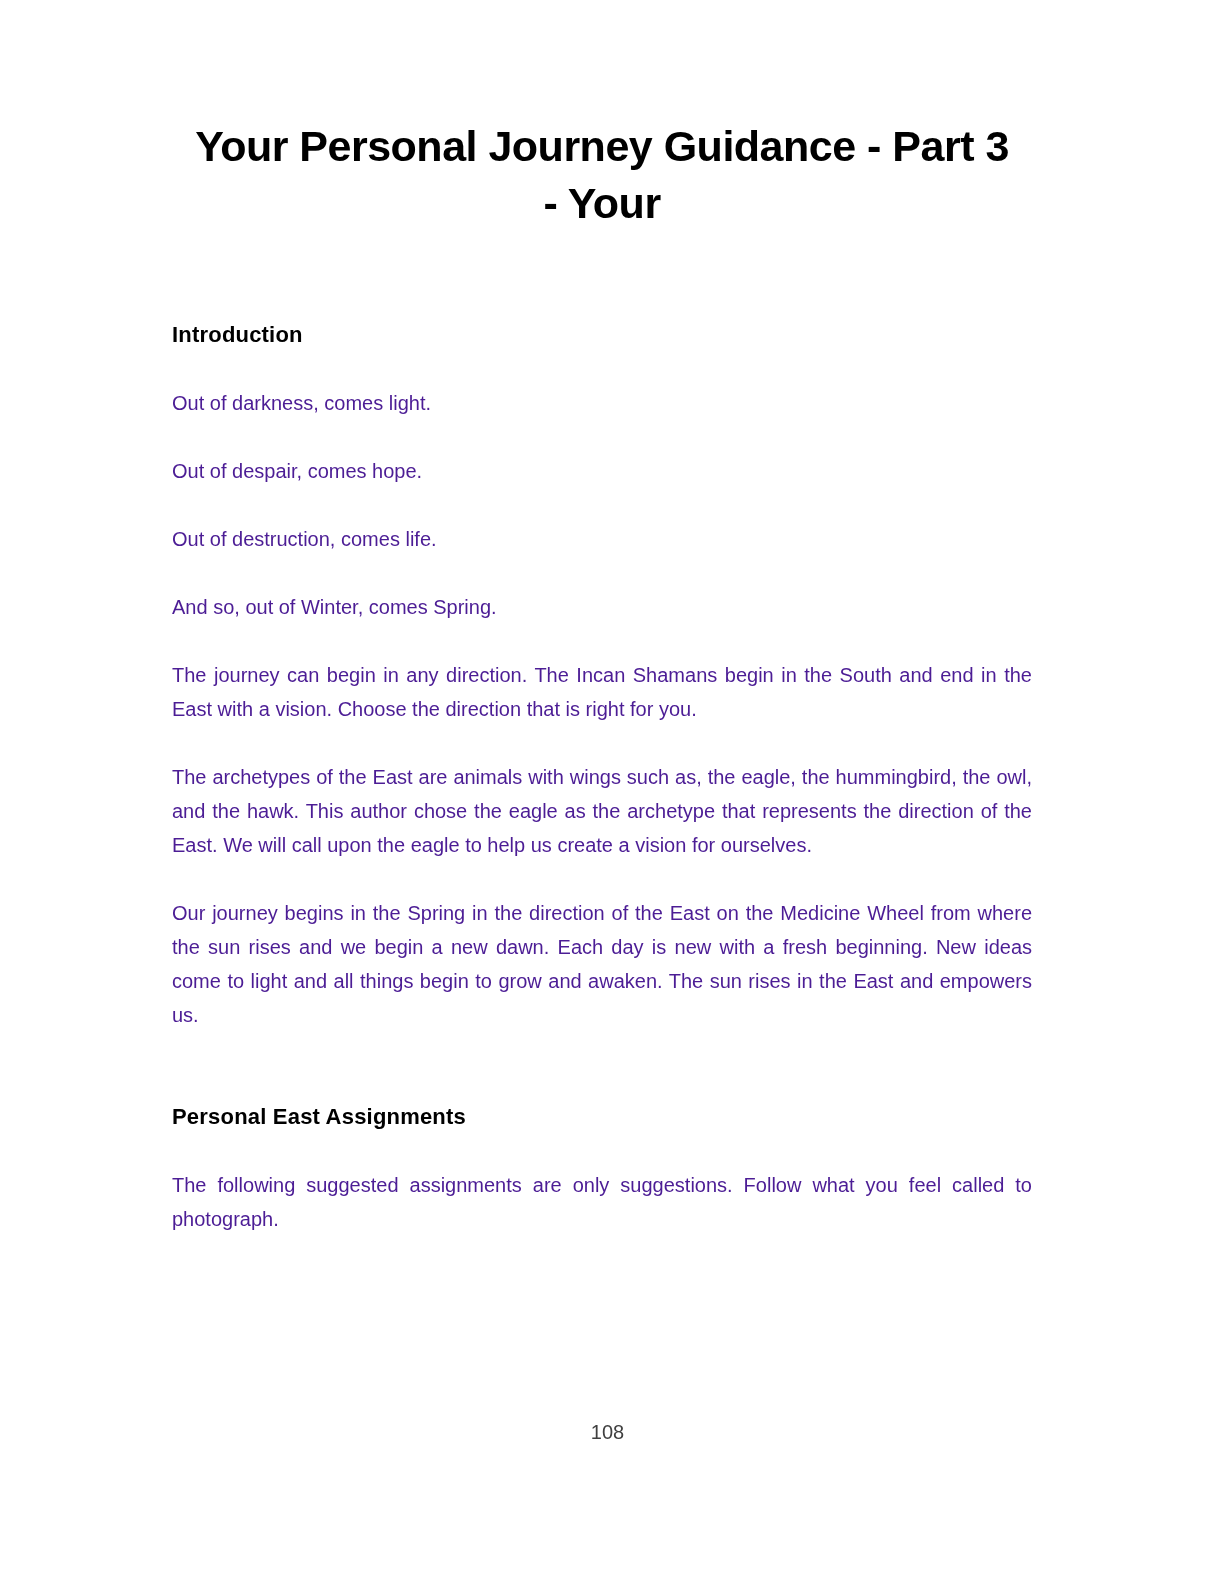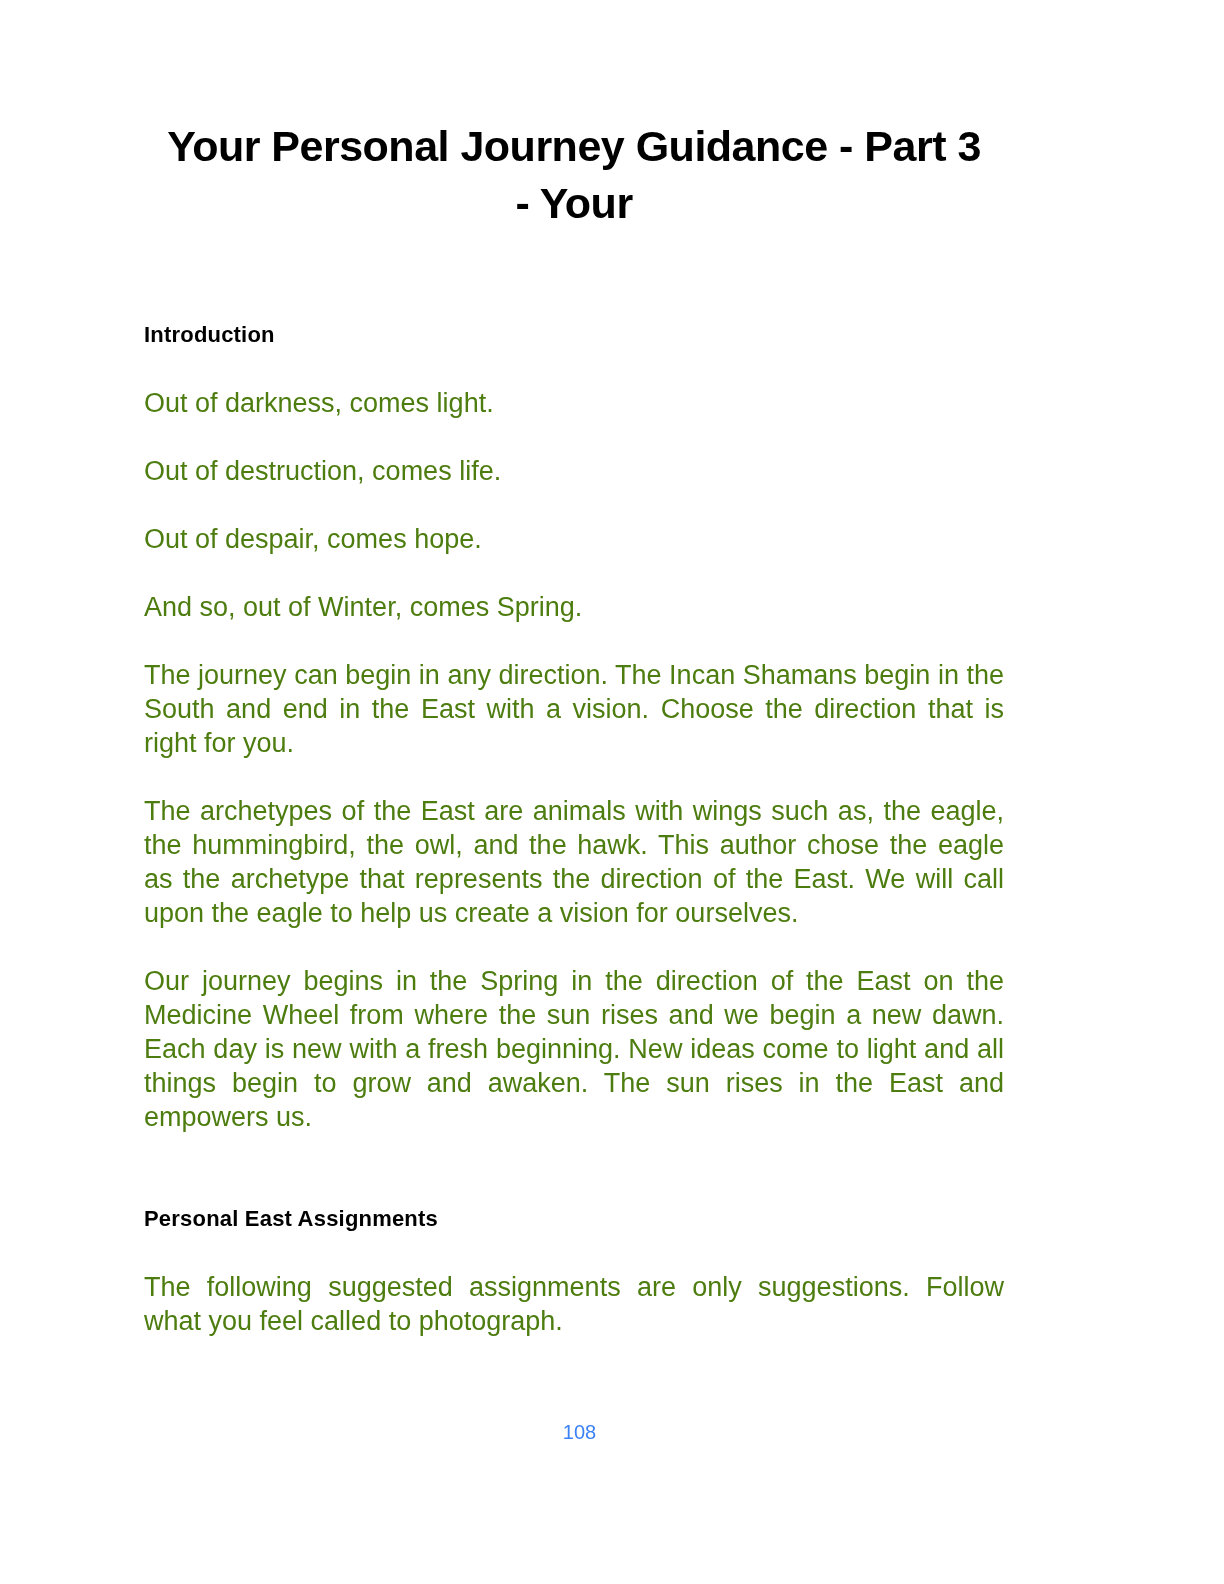--- a/index.html
+++ b/index.html
@@ -10,20 +10,21 @@
   .page {
     position: relative;
     width: 1159px;
     height: 1584px;
     background: #ffffff;
     color: #000000;
     font-family: "Liberation Sans", sans-serif;
     box-sizing: border-box;
     padding: 118px 155px 0 144px;
     overflow: hidden;
+    margin-left: 28px;
   }
   .doc-title {
     margin: 0;
     font-size: 43px;
     line-height: 57px;
     font-weight: 700;
     text-align: center;
     letter-spacing: -0.5px;
     color: #000000;
   }
@@ -39,54 +40,54 @@
     color: #000000;
   }
   .heading-intro {
     margin-top: 86px;
   }
   .heading-assignments {
     margin-top: 68px;
   }
   .para {
     margin: 34px 0 0 0;
-    font-size: 27px;
+    font-size: 20px;
     line-height: 34px;
-    color: #4d7c0f;
+    color: #4c1d95;
   }
   .para.justify {
     text-align: justify;
     text-justify: inter-word;
   }
   .page-number {
     position: absolute;
     left: 0;
     right: 0;
     top: 1420px;
     text-align: center;
     font-size: 20px;
     line-height: 24px;
-    color: #3b82f6;
+    color: #404040;
   }
 </style>
 </head>
 <body>
 
 <div class="page">
 
   <h1 class="doc-title">
     <span class="title-line">Your Personal Journey Guidance - Part 3</span>
     <span class="title-line">- Your</span>
   </h1>
 
   <section>
     <h2 class="section-heading heading-intro">Introduction</h2>
     <p class="para">Out of darkness, comes light.</p>
+    <p class="para">Out of despair, comes hope.</p>
     <p class="para">Out of destruction, comes life.</p>
-    <p class="para">Out of despair, comes hope.</p>
     <p class="para">And so, out of Winter, comes Spring.</p>
     <p class="para justify">The journey can begin in any direction. The Incan Shamans begin in the South and end in the East with a vision. Choose the direction that is right for you.</p>
     <p class="para justify">The archetypes of the East are animals with wings such as, the eagle, the hummingbird, the owl, and the hawk. This author chose the eagle as the archetype that represents the direction of the East. We will call upon the eagle to help us create a vision for ourselves.</p>
     <p class="para justify">Our journey begins in the Spring in the direction of the East on the Medicine Wheel from where the sun rises and we begin a new dawn. Each day is new with a fresh beginning. New ideas come to light and all things begin to grow and awaken. The sun rises in the East and empowers us.</p>
   </section>
 
   <section>
     <h2 class="section-heading heading-assignments">Personal East Assignments</h2>
     <p class="para justify">The following suggested assignments are only suggestions. Follow what you feel called to photograph.</p>
   </section>

